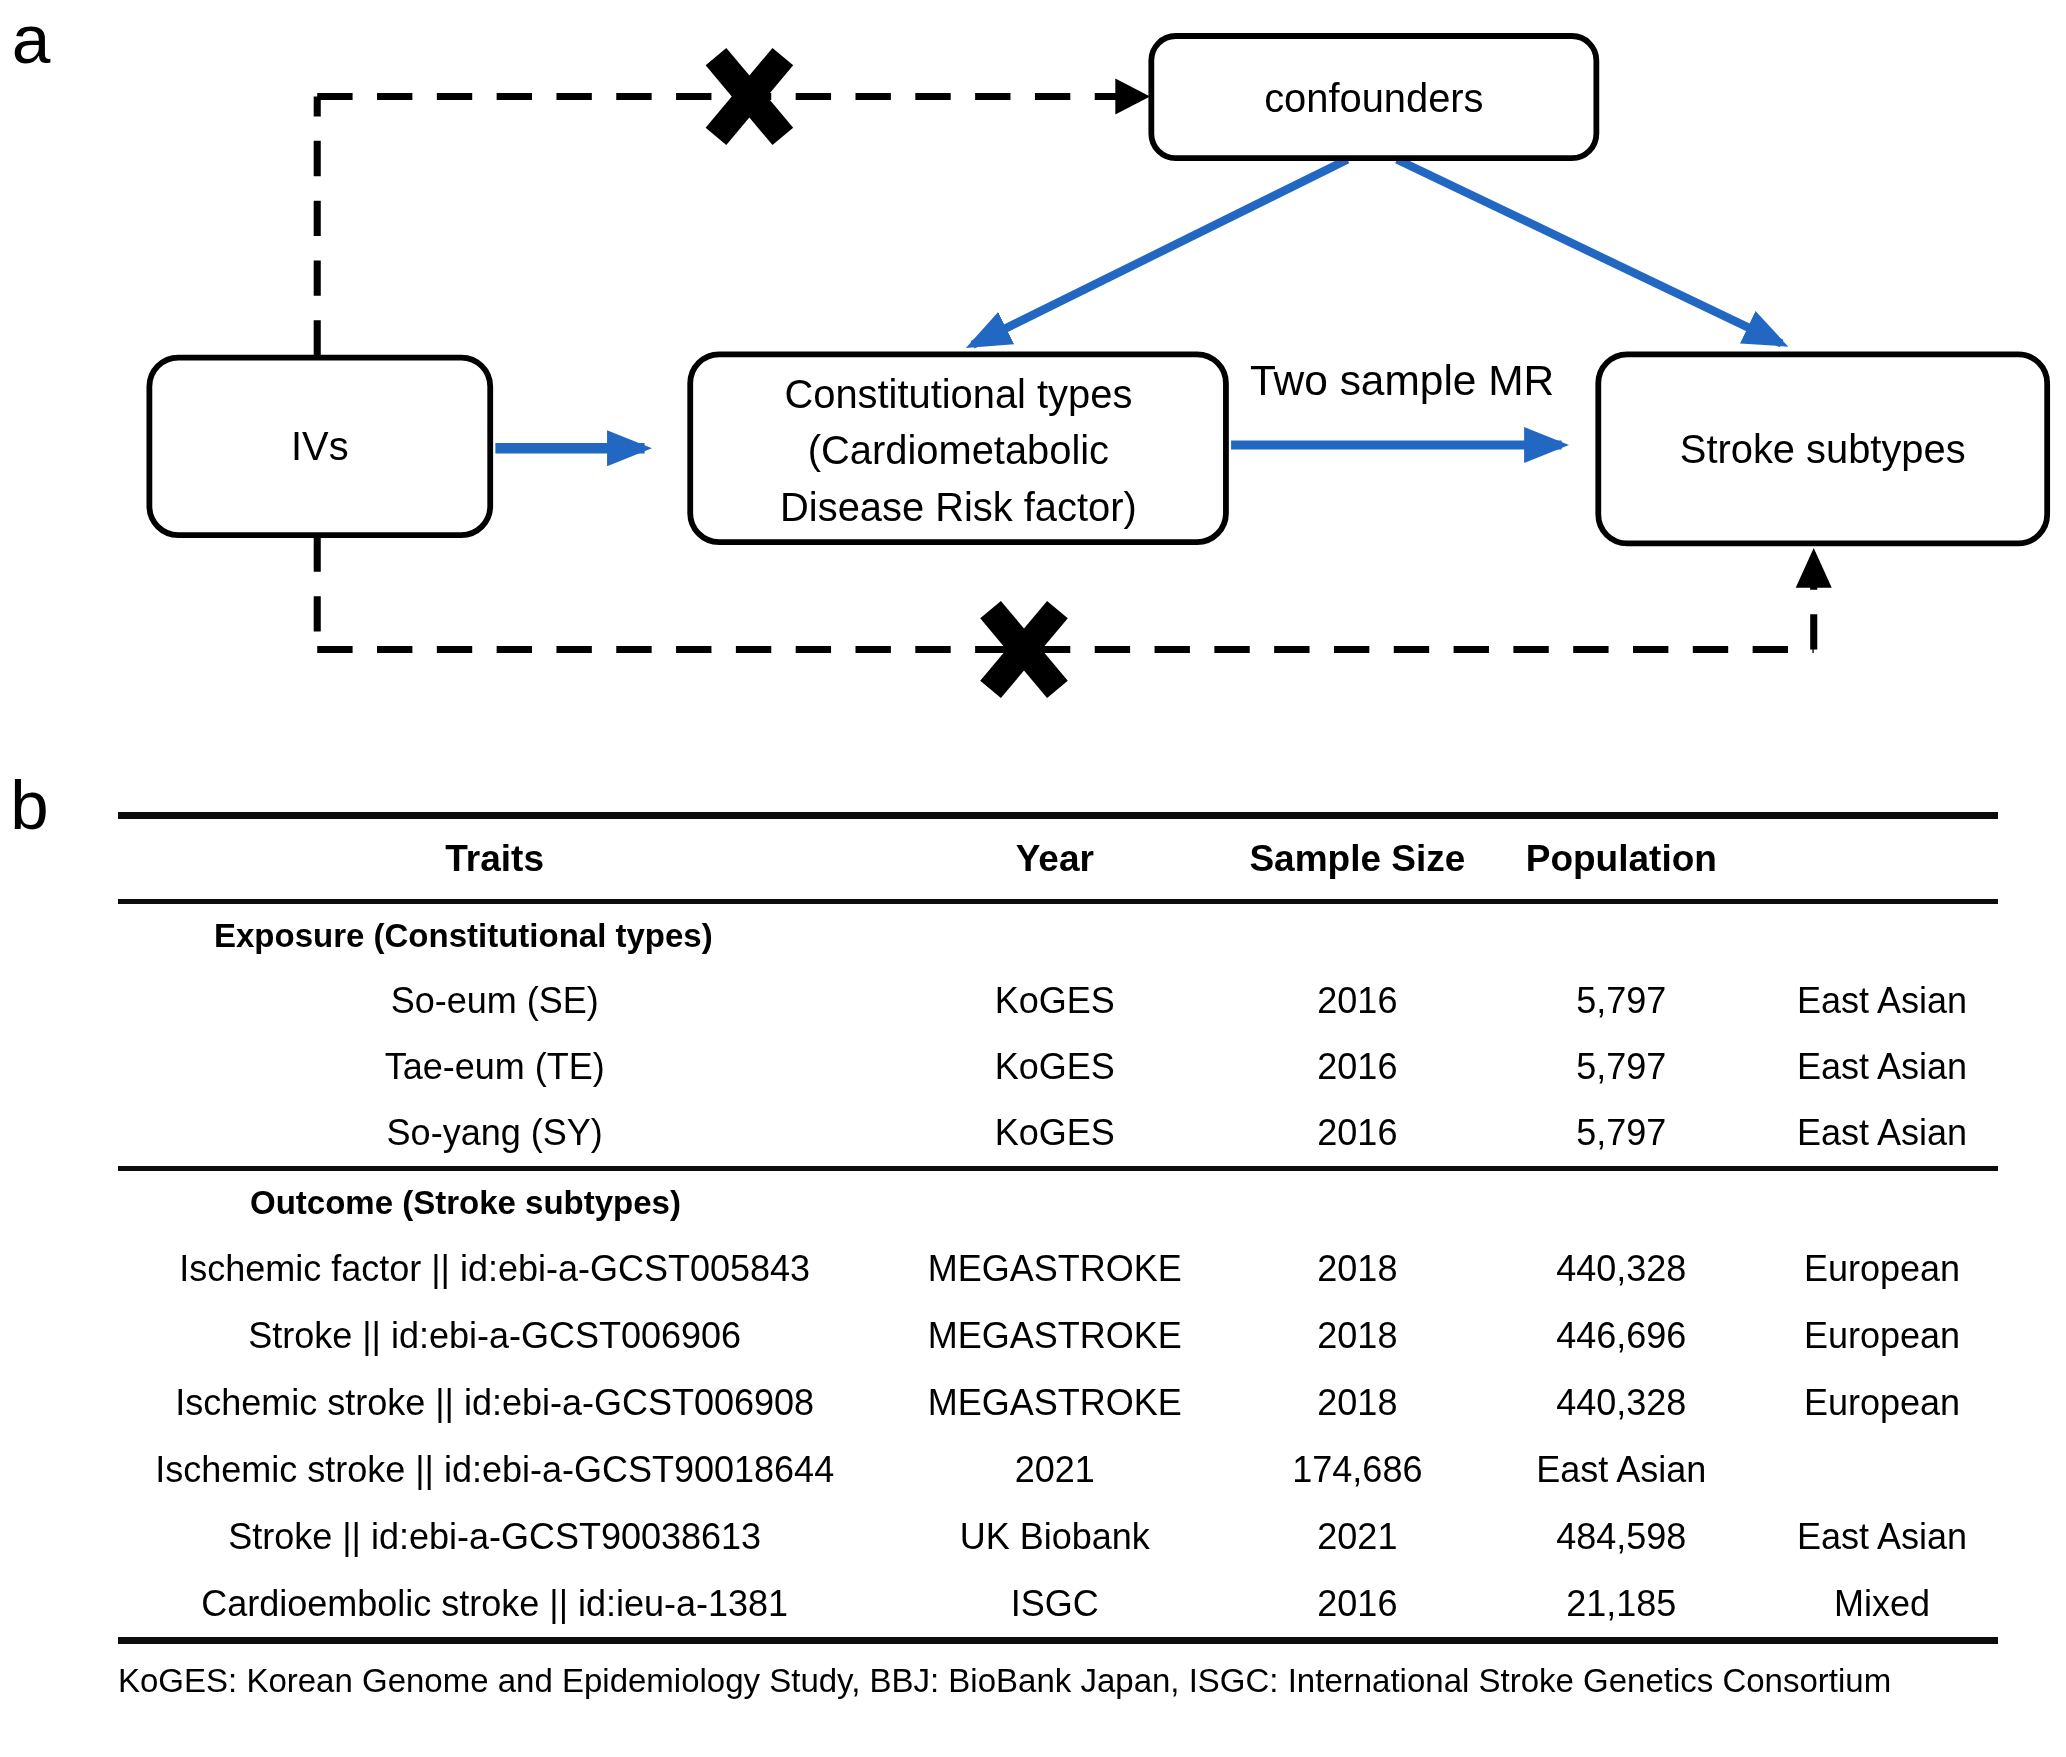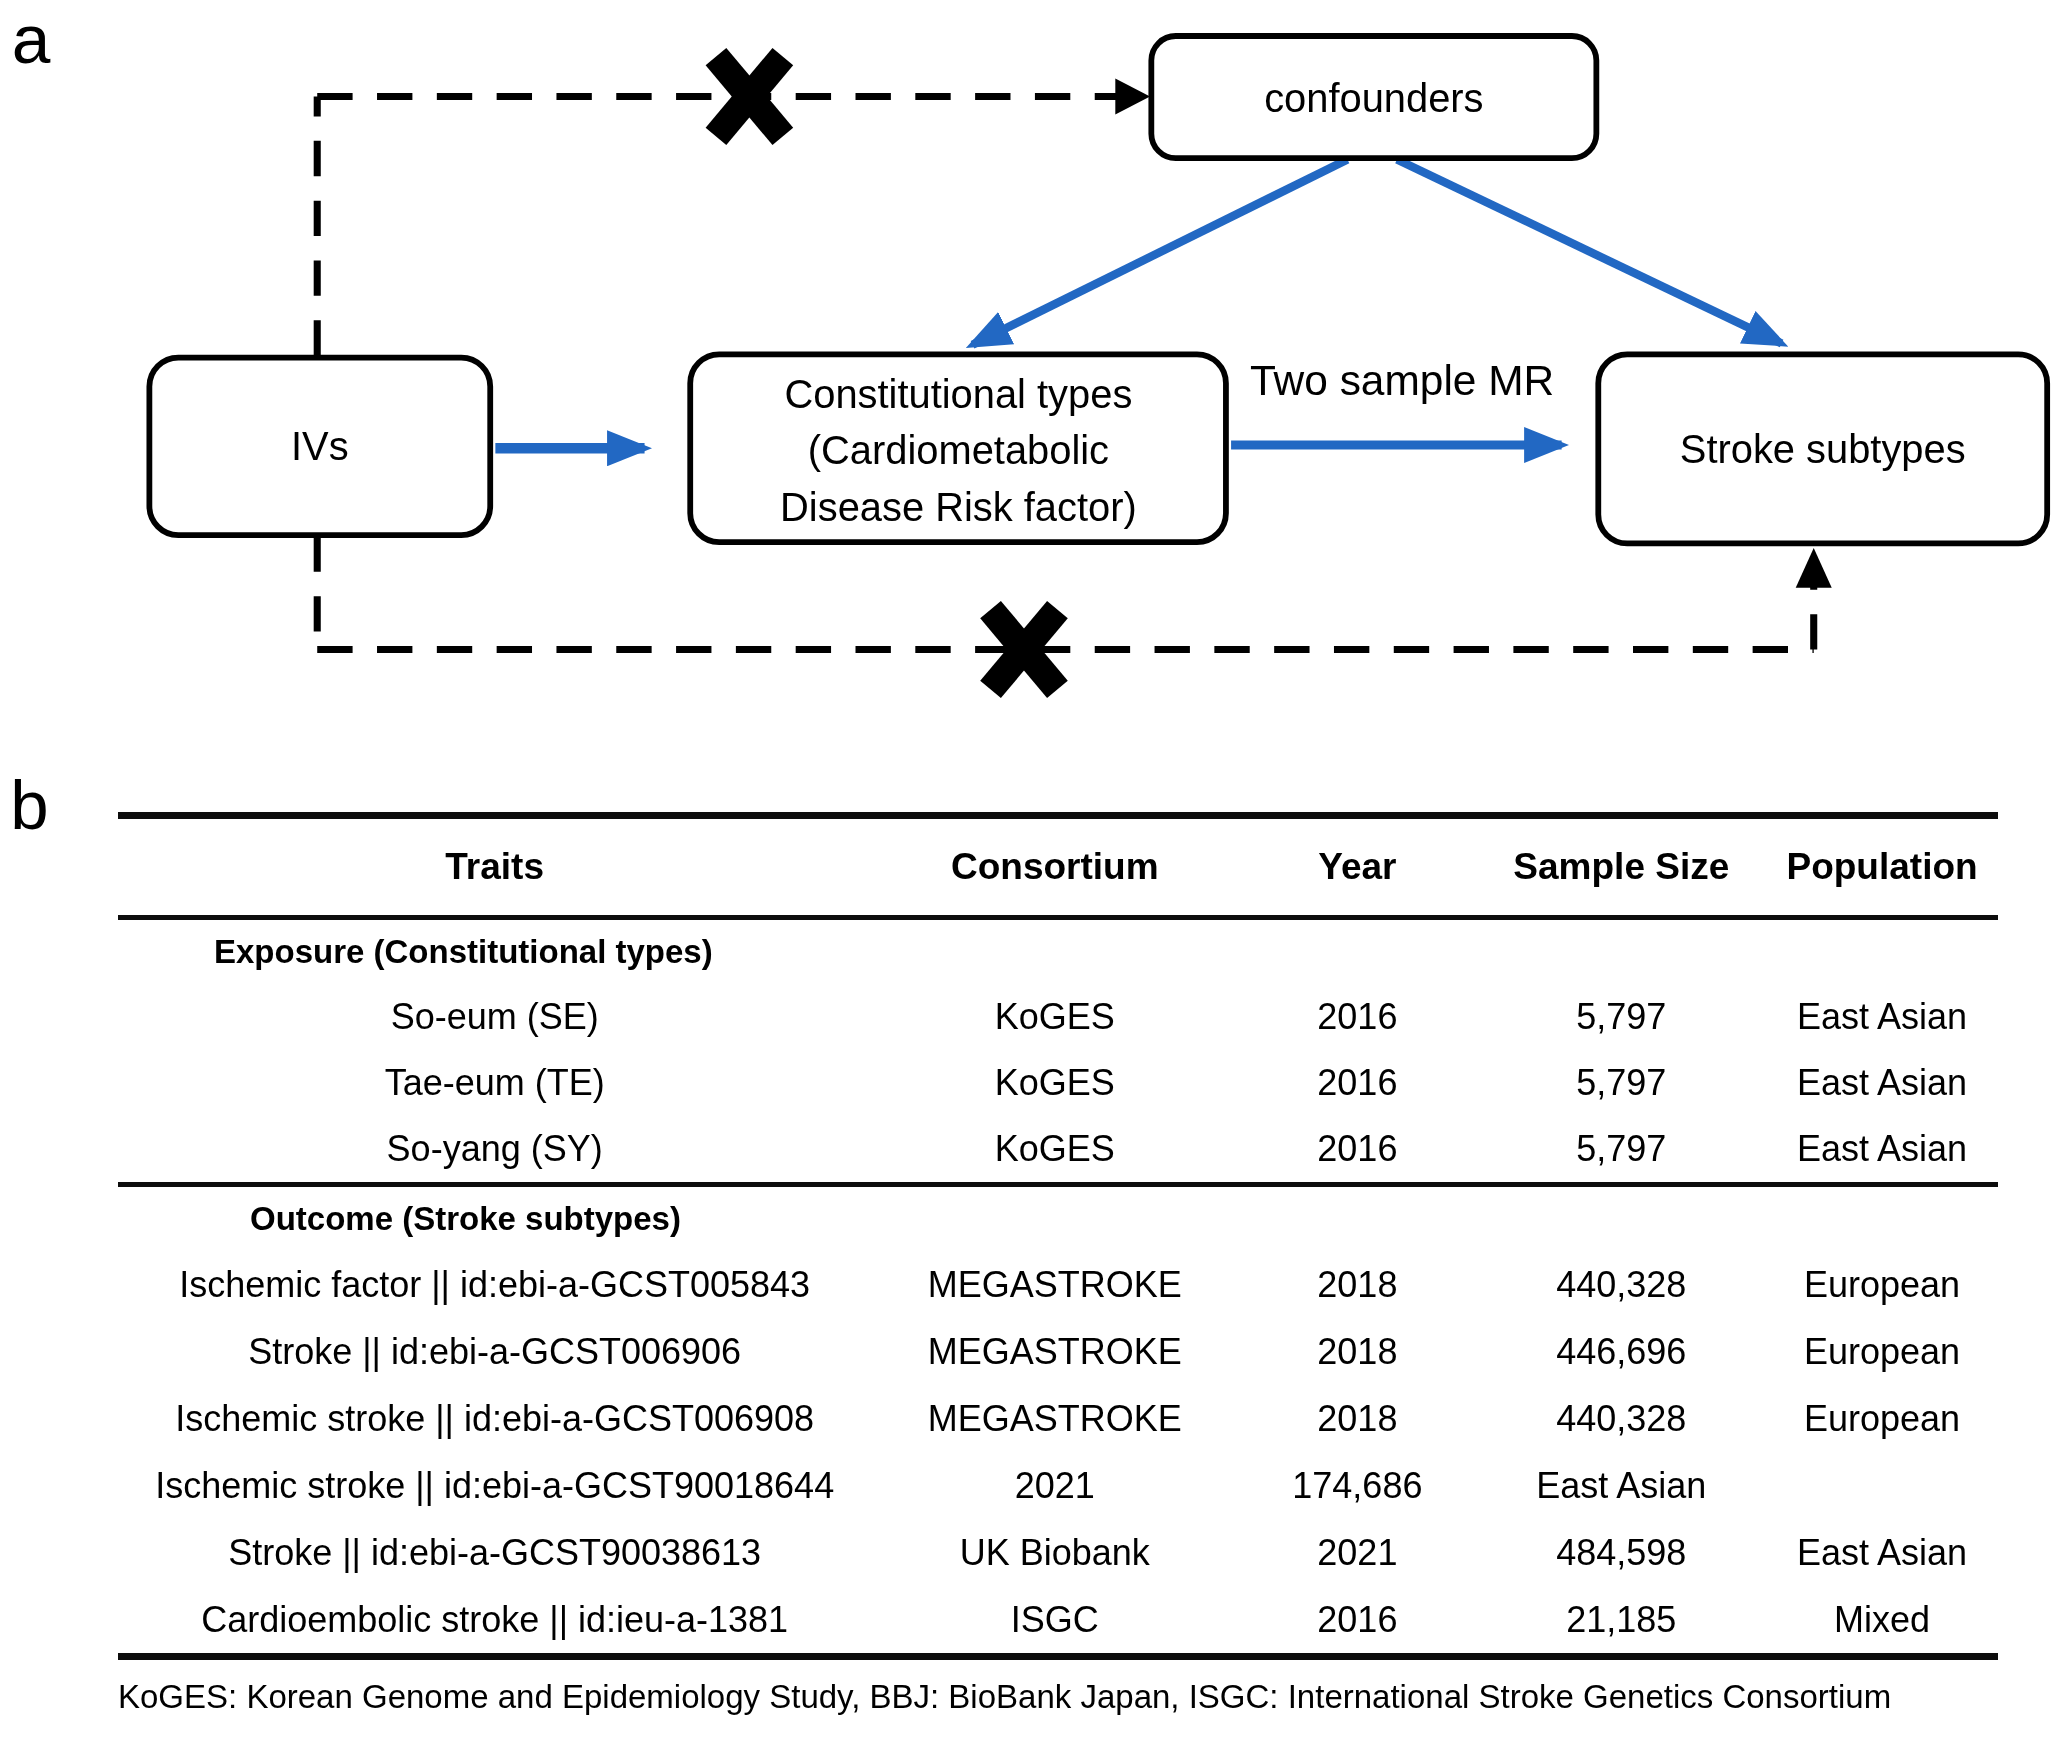--- a/index.html
+++ b/index.html
@@ -25,21 +25,21 @@
   #tablewrap{
     position:absolute;left:118px;top:812px;width:1880px;
   }
   .rule{height:5.1px;background:#0d0d0d;width:100%;}
   .rule.thick{height:7px;}
   .trow{
     display:grid;
     grid-template-columns:40.07% 19.52% 12.67% 15.41% 12.33%;
     align-items:center;
   }
-  .trow.header{height:96px;font-weight:bold;font-size:37px;}
+  .trow.header{height:80px;font-weight:bold;font-size:37px;}
   .trow.datarow{height:66px;font-size:36px;}
   .trow.datarow2{height:67px;font-size:36px;}
   .cell{text-align:center;white-space:nowrap;}
   .sectionrow{
     height:64px;display:flex;align-items:center;
     font-size:33px;font-weight:bold;white-space:nowrap;
   }
   .sectionrow.exposure{padding-left:96px;}
   .sectionrow.outcome{padding-left:132px;}
   .footnote{
@@ -105,21 +105,20 @@
     <text class="mr-label" x="2180" y="614" text-anchor="middle">Two sample MR</text>
   </svg>
 
   <div class="panel-letter-b">b</div>
 
   <div id="tablewrap">
     <div class="rule thick"></div>
 
     <div class="trow header">
       <div class="cell">Traits</div>
-      <div class="cell">Consortium</div>
       <div class="cell">Year</div>
       <div class="cell">Sample Size</div>
       <div class="cell">Population</div>
     </div>
 
     <div class="rule"></div>
 
     <div class="sectionrow exposure">Exposure (Constitutional types)</div>
 
     <div class="trow datarow">

